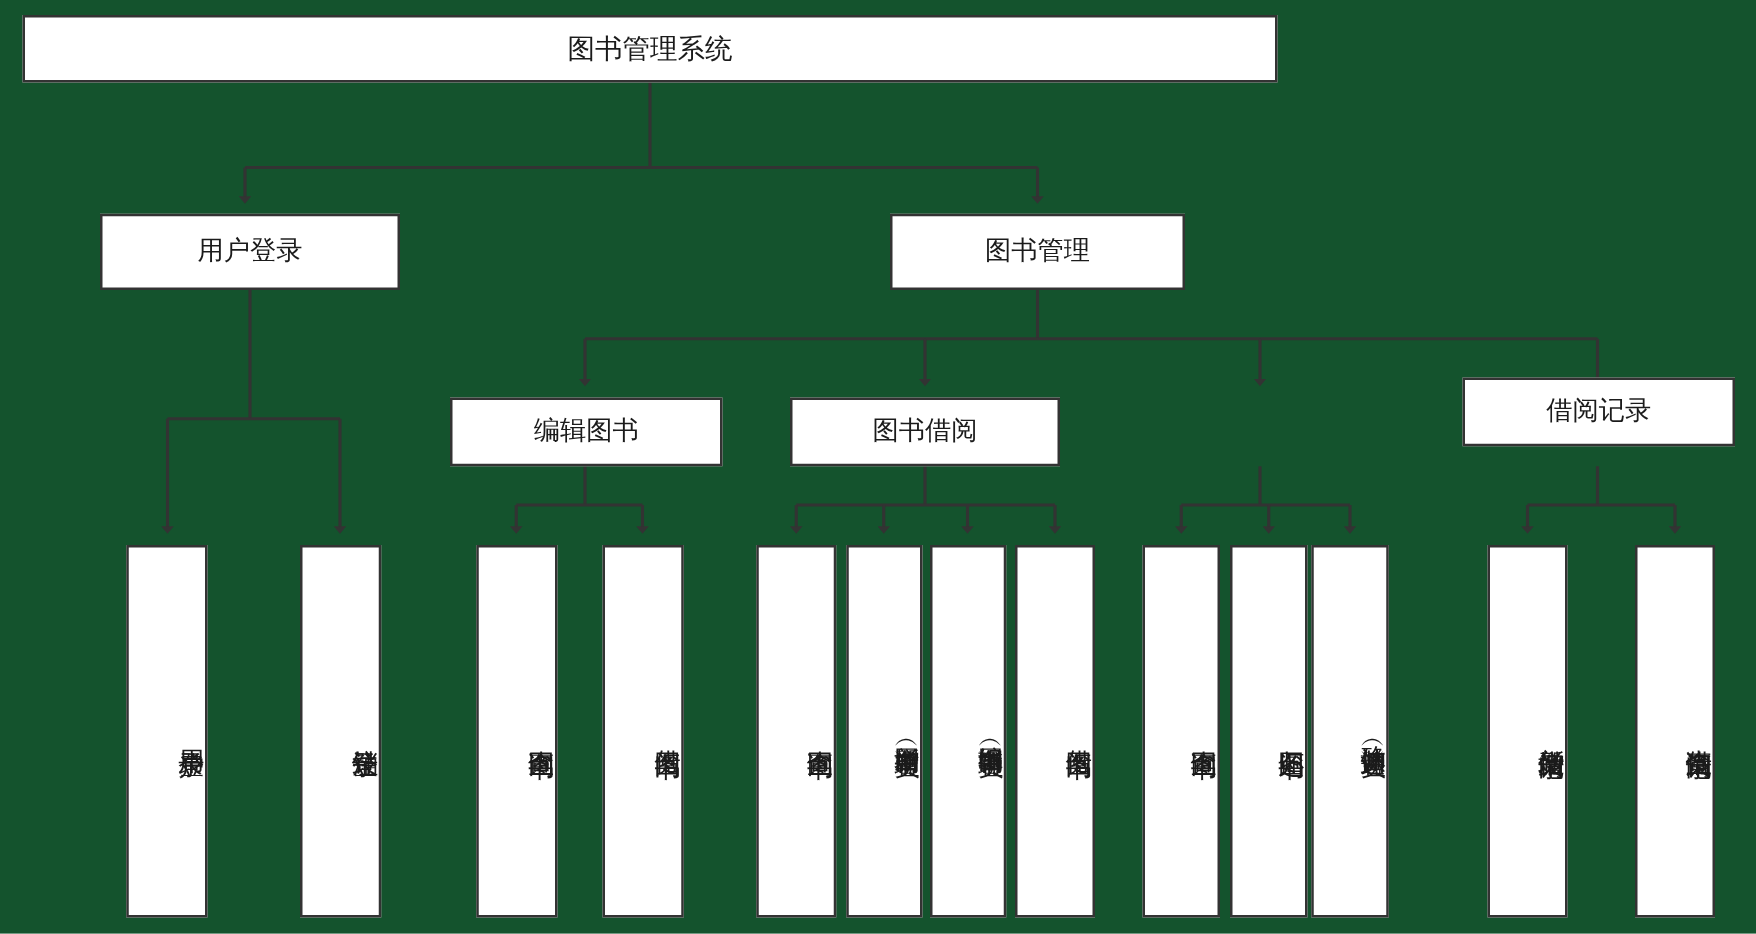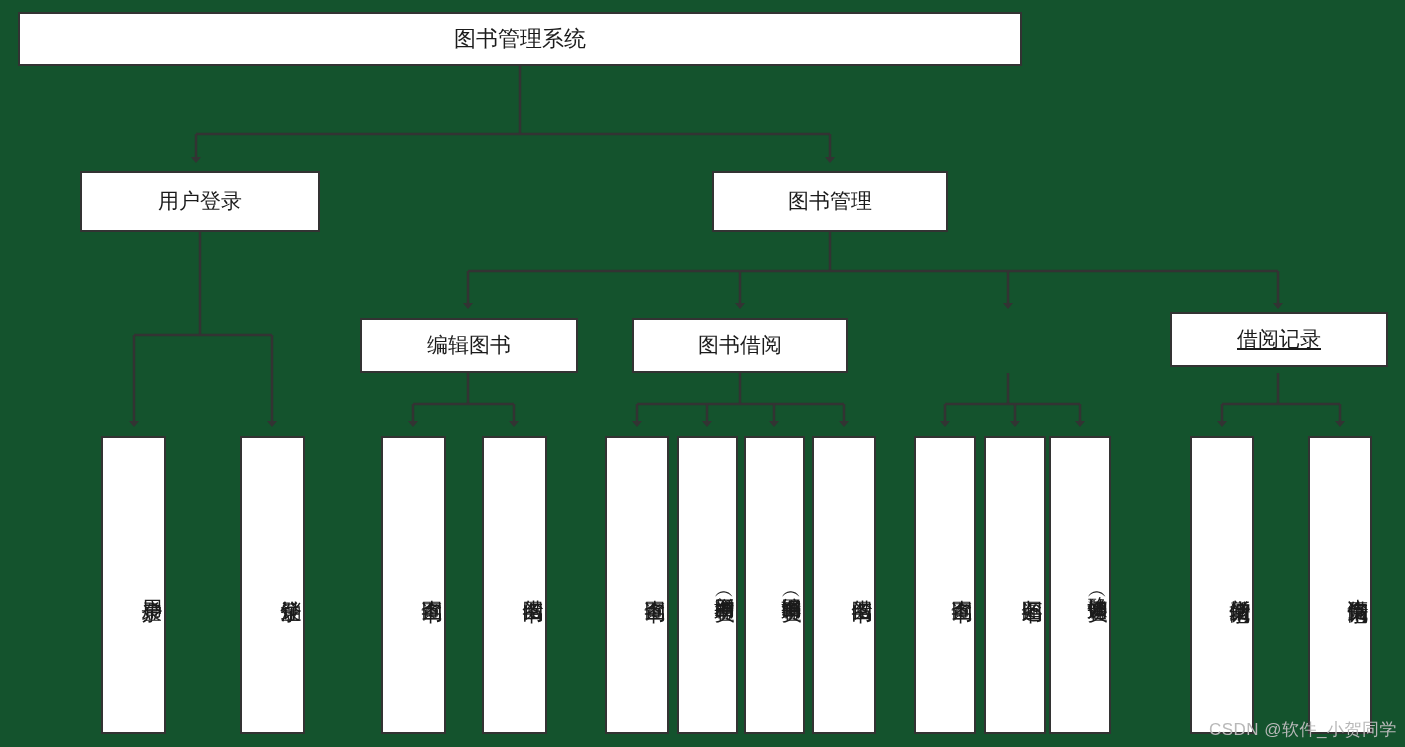--- a/index.html
+++ b/index.html
@@ -135,21 +135,21 @@
   <div class="node h" style="left:712px; top:171px; width:236px; height:61px;">
     <span>图书管理</span>
   </div>
 
   <div class="node h" style="left:360px; top:318px; width:218px; height:55px;">
     <span>编辑图书</span>
   </div>
   <div class="node h" style="left:632px; top:318px; width:216px; height:55px;text-align:center;">
     <span>图书借阅</span>
   </div>
-  <div class="node h" style="left:1170px; top:312px; width:218px; height:55px;text-decoration:underline;">
+  <div class="node h" style="left:1170px; top:302px; width:218px; height:55px;">
     <span>借阅记录</span>
   </div>
 
   <div class="node v" style="left:101px; top:436px; width:65px; height:298px;">
     <span class="vtxt">用户登录</span>
   </div>
   <div class="node v" style="left:240px; top:436px; width:65px; height:298px;">
     <span class="vtxt">注销登录</span>
   </div>
 
@@ -183,15 +183,14 @@
     <span class="vtxt">确认归还（管理员）</span>
   </div>
 
   <div class="node v" style="left:1190px; top:436px; width:64px; height:298px;">
     <span class="vtxt">新增借阅记录</span>
   </div>
   <div class="node v" style="left:1308px; top:436px; width:64px; height:298px;">
     <span class="vtxt">查询借阅记录</span>
   </div>
 
-  <div class="watermark">CSDN @软件_小贺同学</div>
 
 </div>
 
 </body></html>

